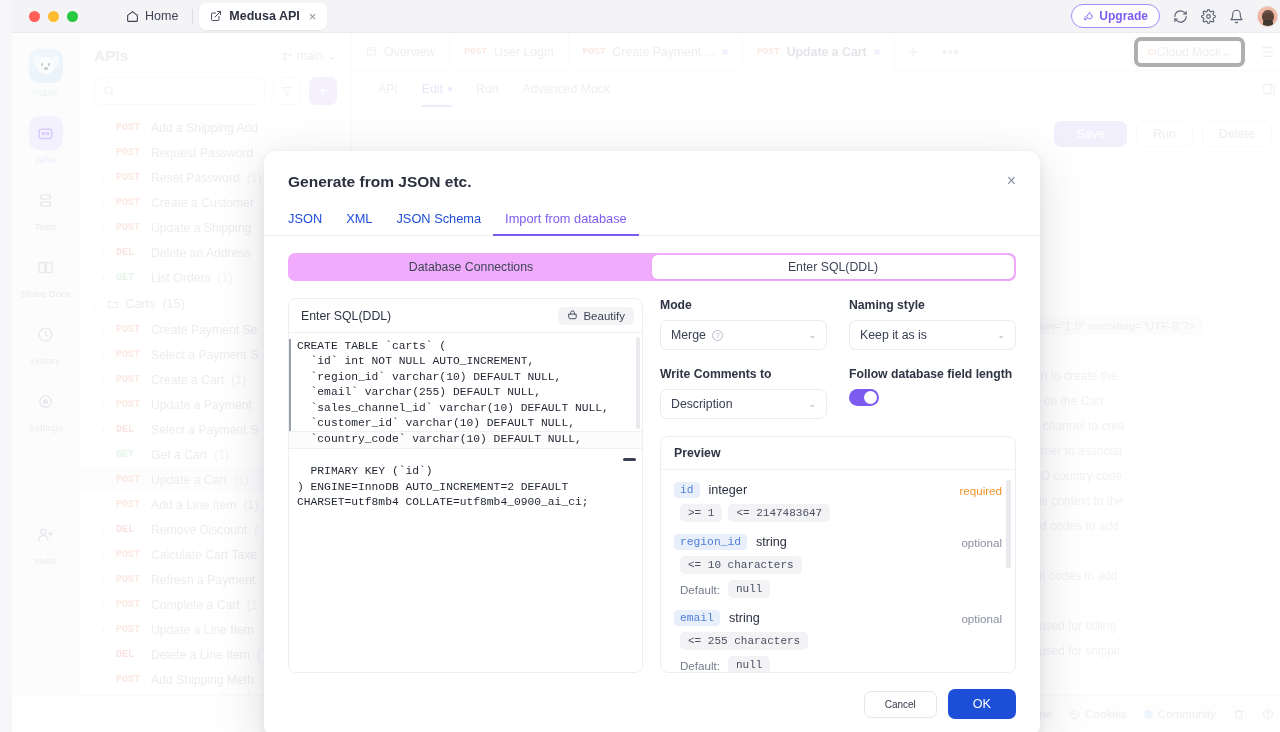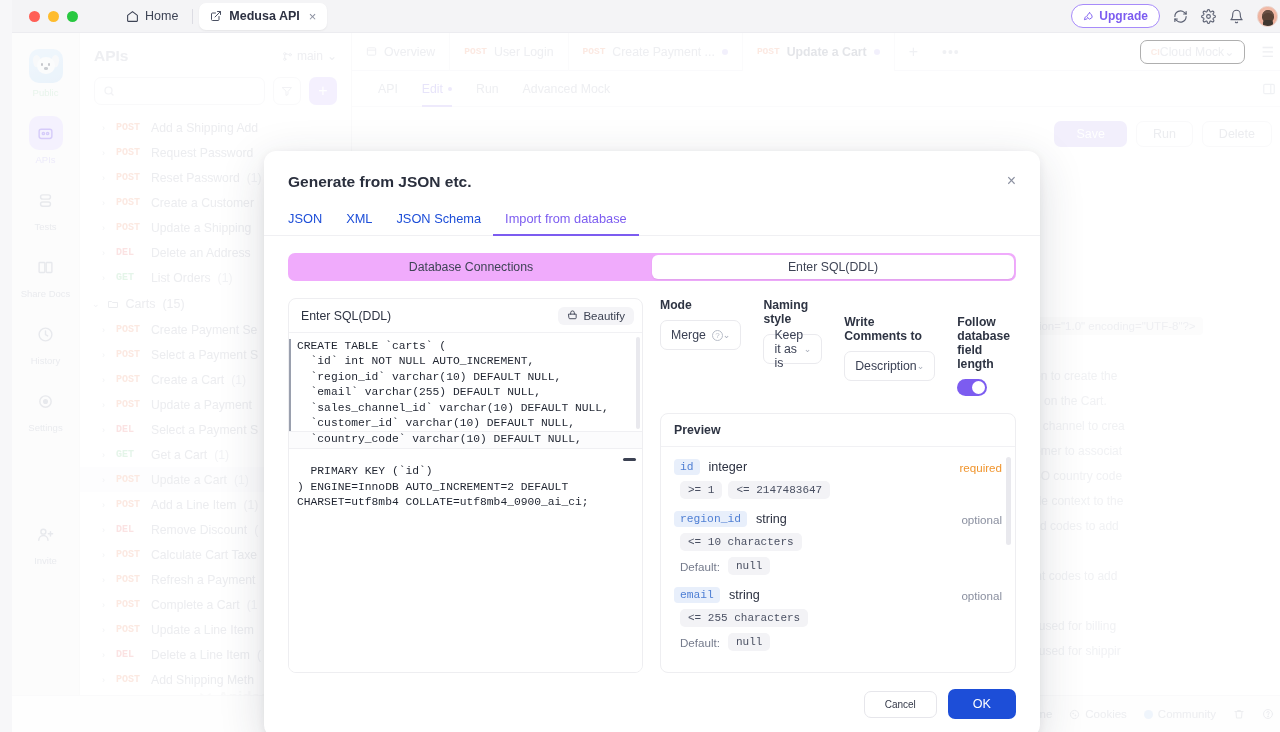--- a/index.html
+++ b/index.html
@@ -110,21 +110,21 @@
 
   .editorpane { position: absolute; left: 340px; top: 0; right: 0; height: 699px; background: #fff; }
   .ed-tabs { display: flex; align-items: center; height: 38px; border-bottom: 1px solid #f2f2f5; }
   .ed-tab { display: flex; align-items: center; gap: 7px; padding: 0 14px; height: 38px; font-size: 12.3px; color: #c9ccd6; border-right: 1px solid #f3f3f6; }
   .ed-tab .m { font-size: 9.5px; font-weight: 700; font-family: "Liberation Mono", monospace; color: #f5b9a3; }
   .ed-tab.active { color: #a9adb9; font-weight: 600; background: #fff; }
   .ed-tab .bdot { width: 6px; height: 6px; border-radius: 50%; background: #d9d2f7; }
   .ed-plus { padding: 0 14px; font-size: 16px; color: #d2d5de; }
   .ed-more { padding: 0 10px; font-size: 14px; color: #d2d5de; letter-spacing:1px; }
   .ed-right { margin-left: auto; display:flex; align-items:center; gap:0; padding-right: 10px; }
-  .cloudmock { display:flex; align-items:center; font-size:12.2px; color:#c9ccd6; border:1px solid #000000; border-radius:7px; padding:4px 10px; }
+  .cloudmock { display:flex; align-items:center; font-size:12.2px; color:#c9ccd6; border:4px solid #000000; border-radius:7px; padding:4px 10px; }
   .cloudmock .ci { font-size:9px; color:#f3c0ad; font-weight:700; }
   .hamb { margin-left:8px; color:#c9ccd6; font-size:14px; padding:4px 8px; }
   .ed-sub { display:flex; align-items:center; gap:0; height:36px; padding-left:14px; border-bottom:1px solid #f4f4f7; }
   .sub { font-size:12.3px; color:#c9ccd6; padding:0 12px; height:36px; display:flex; align-items:center; position:relative; }
   .sub.active { color:#b6aaf0; }
   .sub.active::after { content:""; position:absolute; left:12px; right:12px; bottom:0; height:2px; background:#c9bdf5; }
   .sub .sdot { width:4px; height:4px; border-radius:50%; background:#c9bdf5; margin-left:5px; }
   .sub-right { margin-left:auto; padding-right:16px; color:#d2d5de; }
 
   .actionrow { display:flex; align-items:center; gap:9px; justify-content:flex-end; padding: 14px 20px 0 0; }
@@ -191,21 +191,21 @@
   }
   .sql-code .activeline {
     display: block; margin: 0 -10px 0 -8px; padding: 0 10px 0 8px;
     background: #fcfcfd; border-top: 1px solid #f0f0f3; border-bottom: 1px solid #f0f0f3;
   }
   .sql-caret { position: absolute; left: 0; top: 6px; width: 2px; height: 108px; background: #9aa0ae; }
   .sql-vscroll { position: absolute; right: 2px; top: 4px; width: 4px; height: 92px; background: #e9e9ee; border-radius: 2px; }
   .sql-hscroll { position:absolute; right: 6px; top: 125px; width: 13px; height: 3px; background:#3c4253; border-radius:2px; }
 
   .optcol { flex: 1; display: flex; flex-direction: column; min-width: 0; }
-  .optgrid { display: grid; grid-template-columns: 1fr 1fr 1fr 1fr; column-gap: 22px; row-gap: 0; }
+  .optgrid { display: grid; grid-template-columns: 1fr 1fr; column-gap: 22px; row-gap: 0; }
   .fld-lbl { font-size: 12.2px; color: #2e3443; font-weight: 600; margin-bottom: 8px; }
   .fld-lbl.second { margin-top: 17px; }
   .select {
     height: 30px; border: 1px solid #eaeaee; border-radius: 7px; display: flex;
     align-items: center; padding: 0 10px; font-size: 12.3px; color: #3b4154;
   }
   .select .chev { margin-left: auto; color: #a8adba; font-size: 9px; }
   .qmark { display:inline-flex; width:11px; height:11px; border-radius:50%; border:1px solid #b9bec9; color:#b9bec9;
            font-size:8px; align-items:center; justify-content:center; margin-left:6px; }
   .toggle { width: 30px; height: 17px; border-radius: 9px; background: #7c5cf0; position: relative; margin-top: 6px; }

